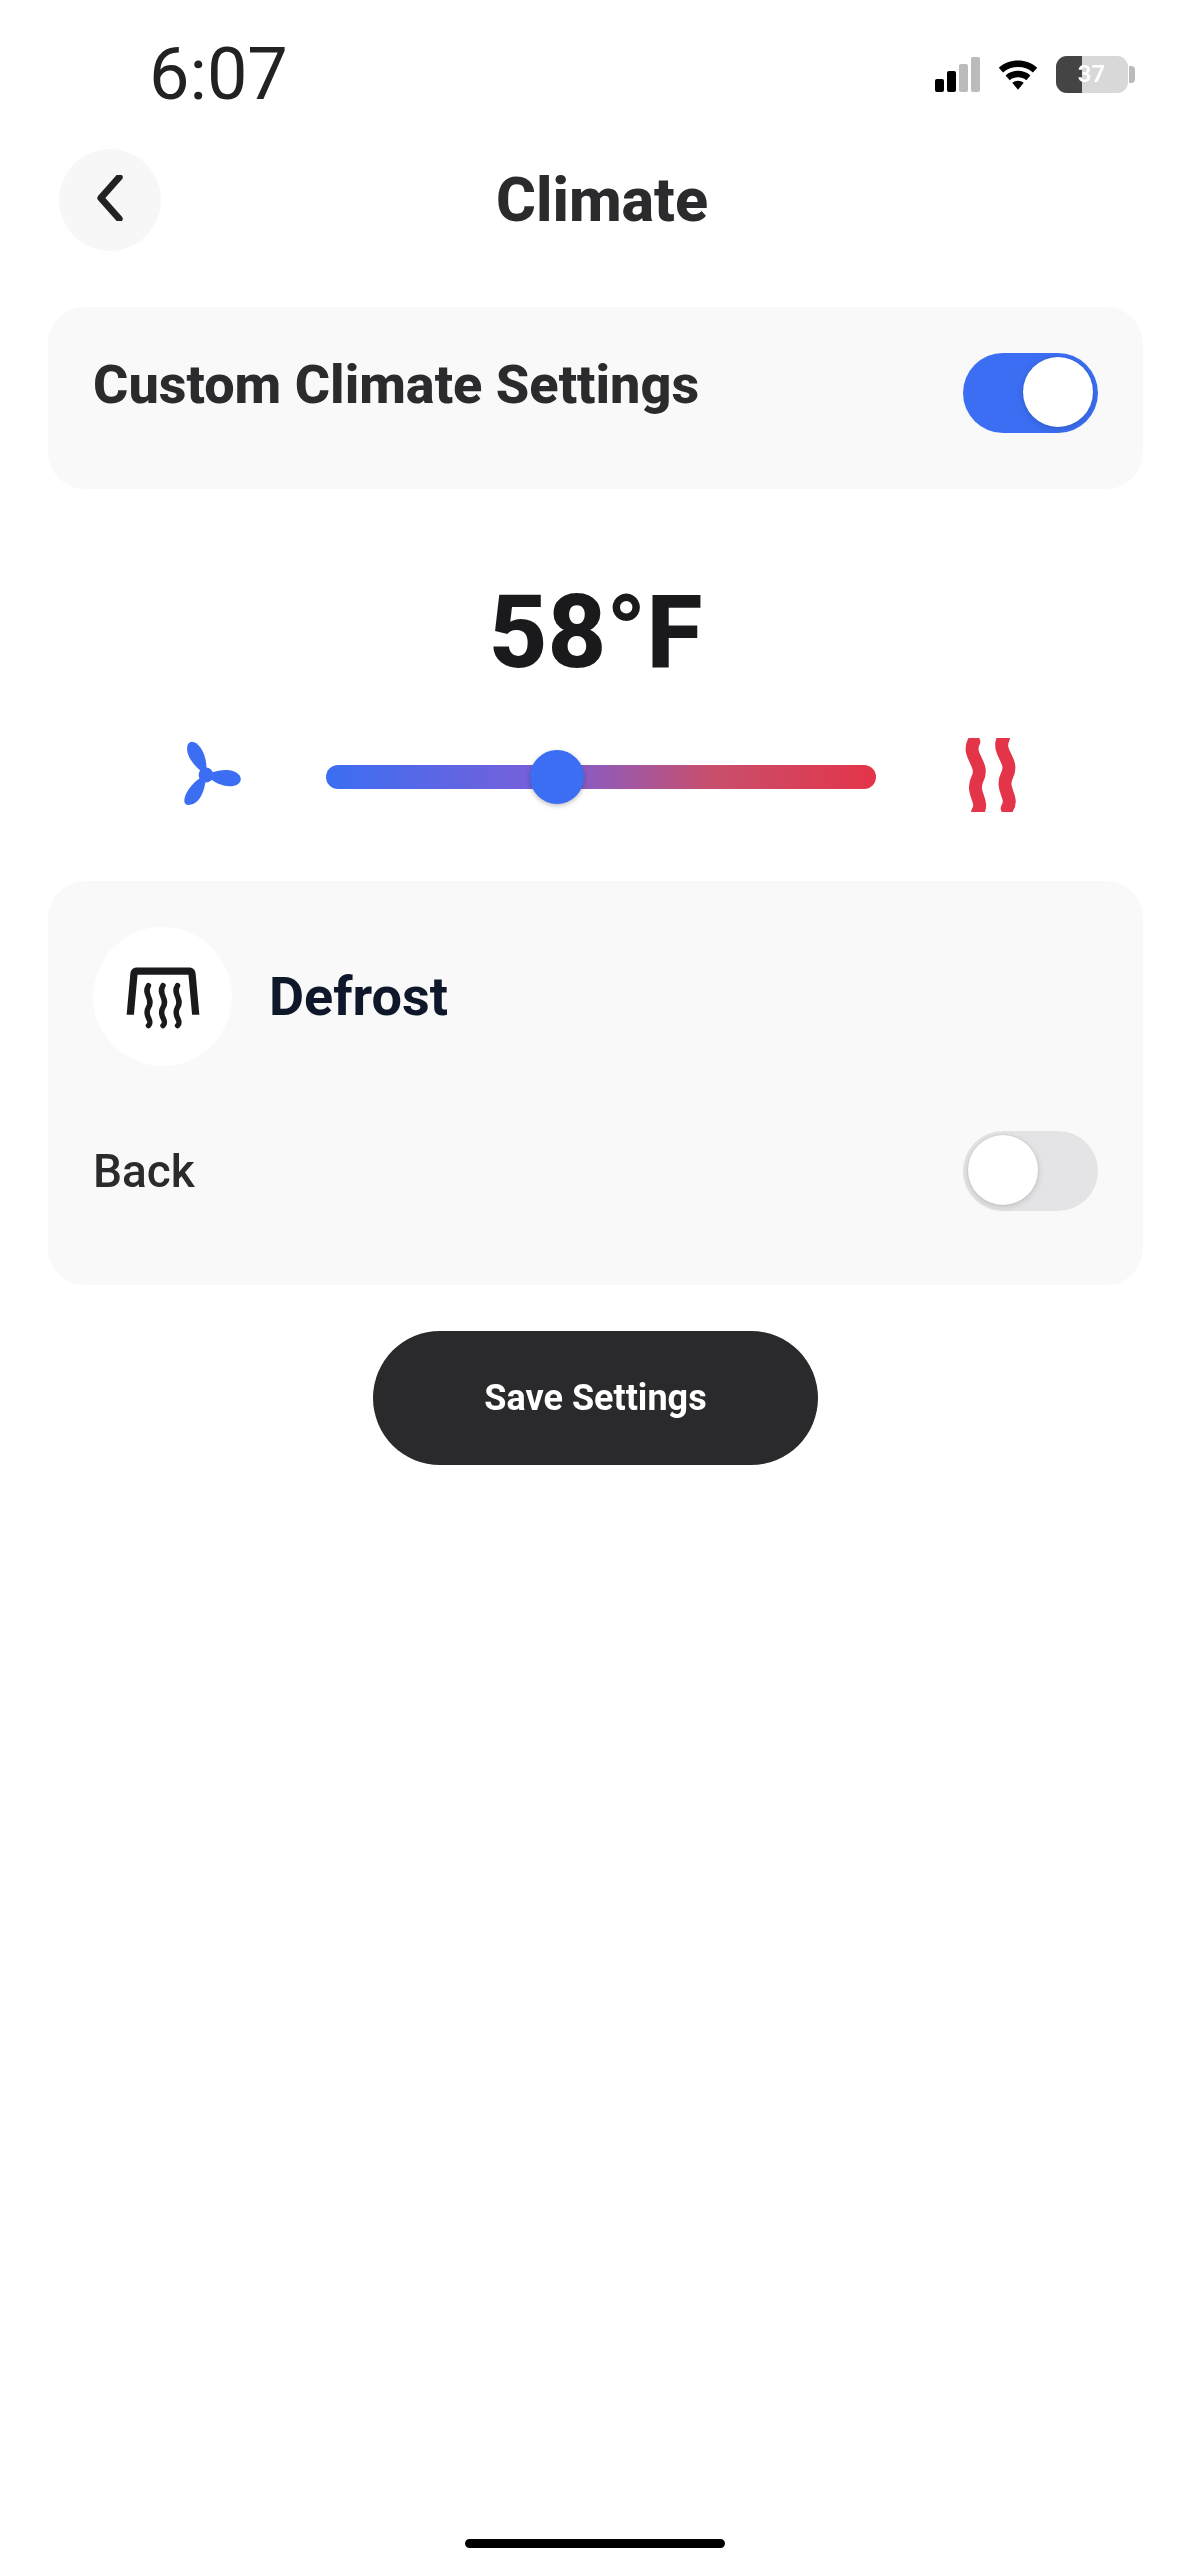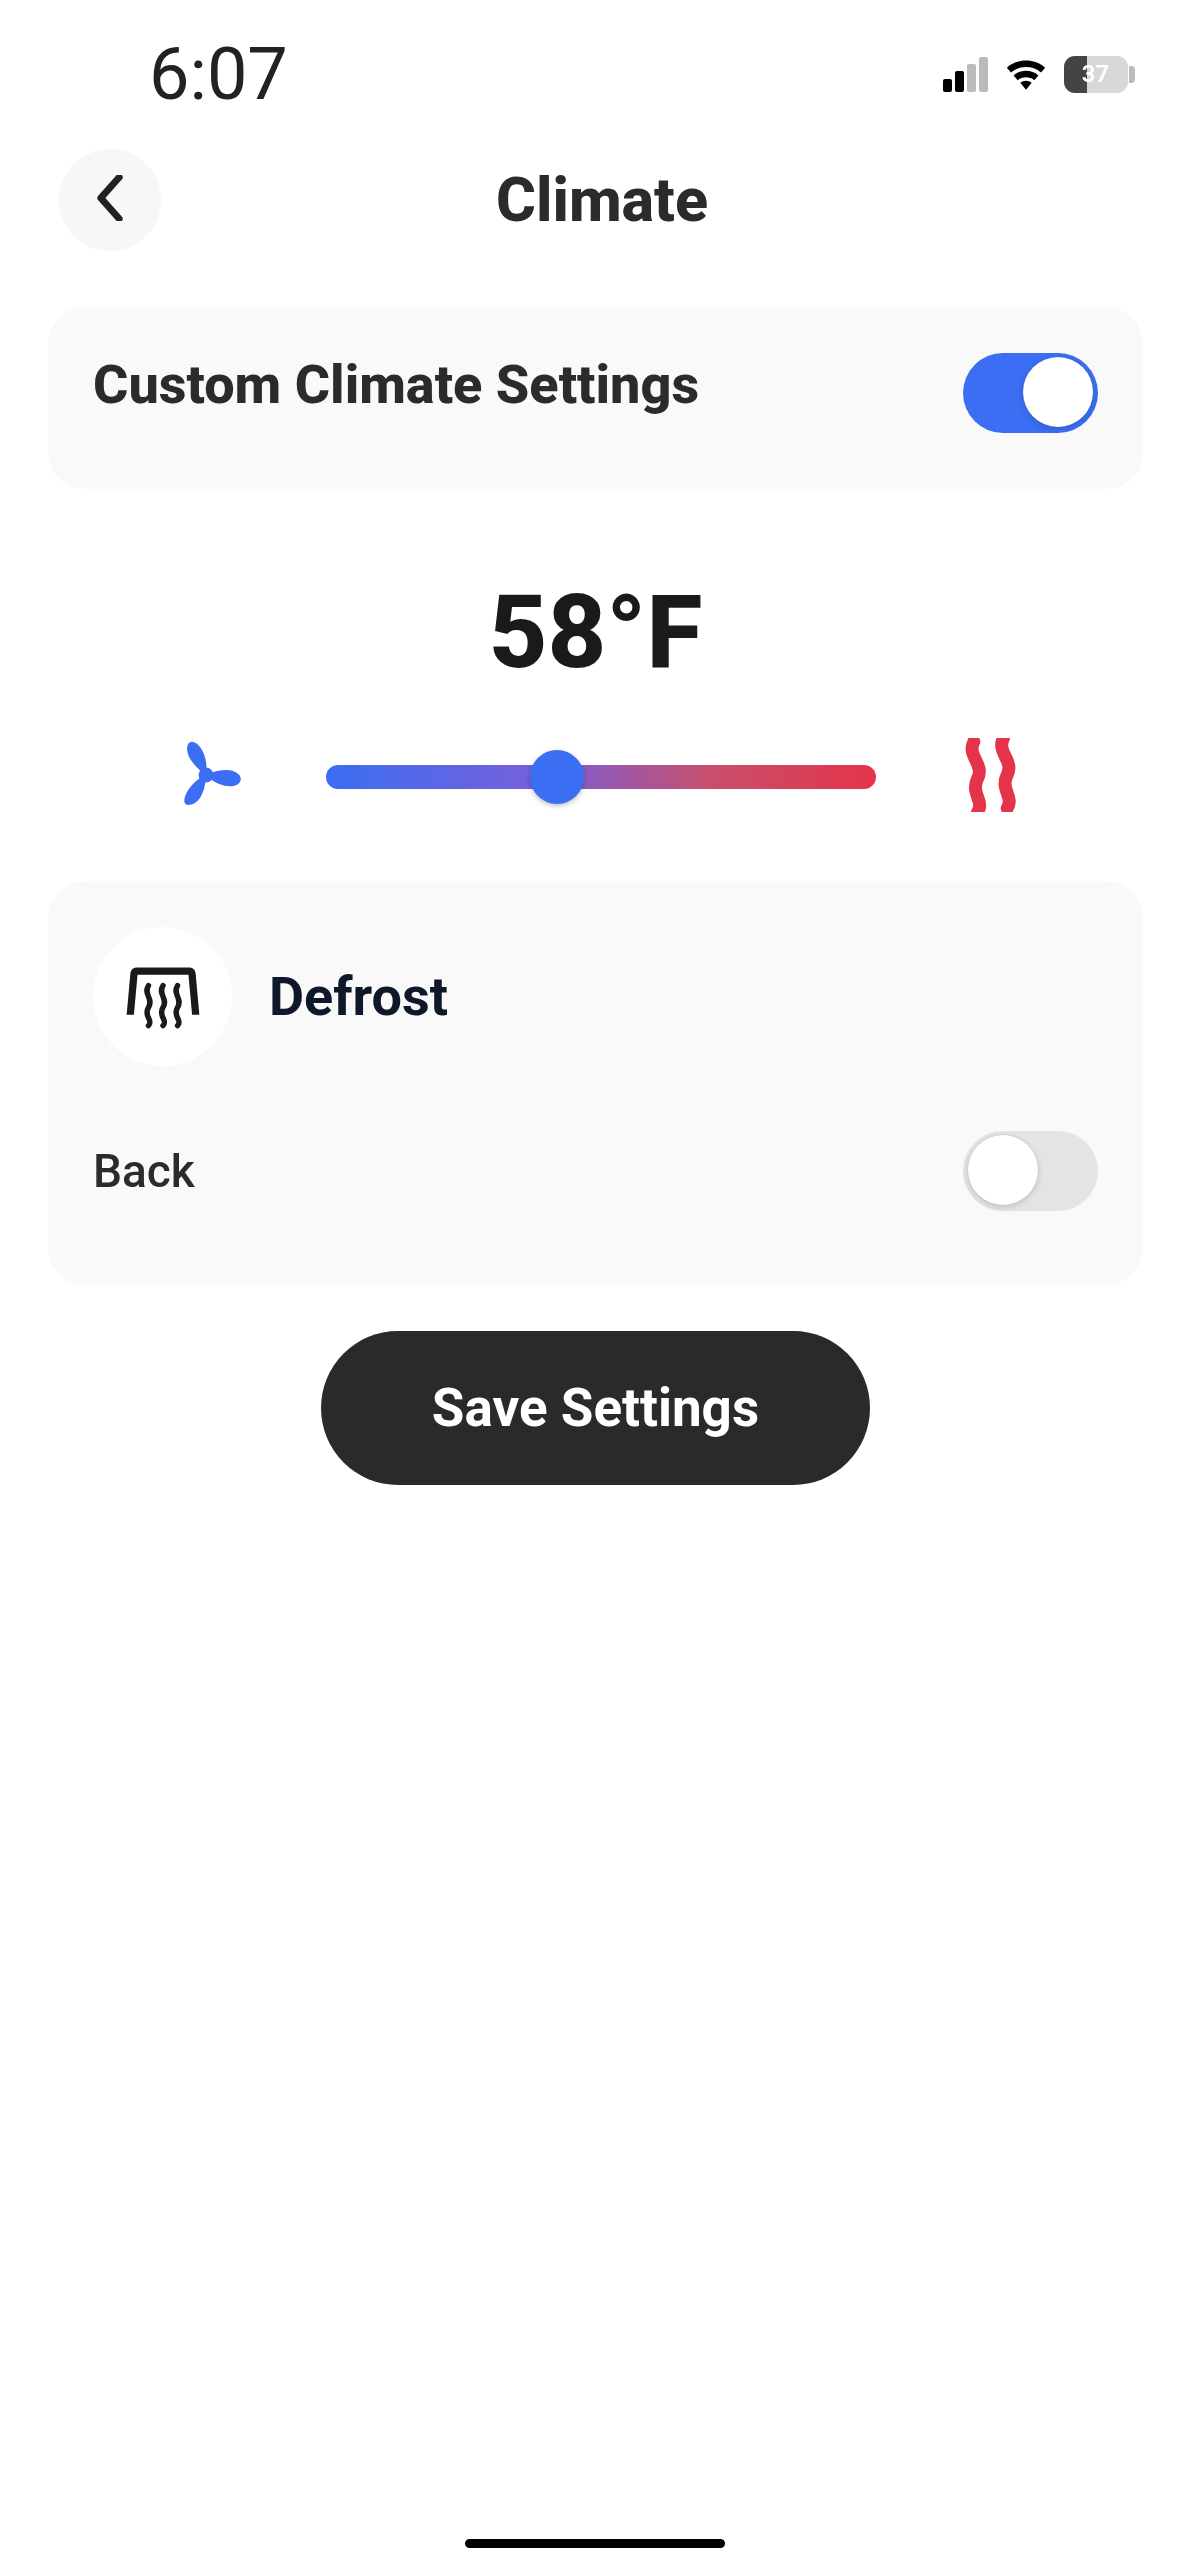--- a/index.html
+++ b/index.html
@@ -35,21 +35,21 @@
   .bar1 { height: 13px; background: #000; }
   .bar2 { height: 20.4px; background: #000; }
   .bar3 { height: 28px; background: #bbb; }
   .bar4 { height: 35px; background: #bbb; }
   .wifi-icon svg { width: 46px; height: 37px; }
   .battery-icon {
     display: flex;
     align-items: center;
   }
   .battery-body {
-    width: 64px; height: 37px; border-radius: 11px;
+    width: 72px; height: 37px; border-radius: 11px;
     background: #d8d8d8;
     position: relative;
     display: flex;
     align-items: center;
   }
   .battery-fill {
     position: absolute; left: 0; top: 0; bottom: 0;
     width: 37%;
     background: #444;
     border-radius: 11px 0 0 11px;
@@ -218,21 +218,21 @@
 
   
   .save-wrap {
     display: flex;
     justify-content: center;
     margin-top: 46px;
   }
   .save-button {
     background: #2a2a2c;
     color: #fff;
-    font-size: 53px;
+    font-size: 36px;
     font-weight: 700;
     padding: 46px 111px;
     border-radius: 926px;
     cursor: pointer;
   }
 
   
   .home-indicator {
     position: absolute;
     bottom: 28px;

